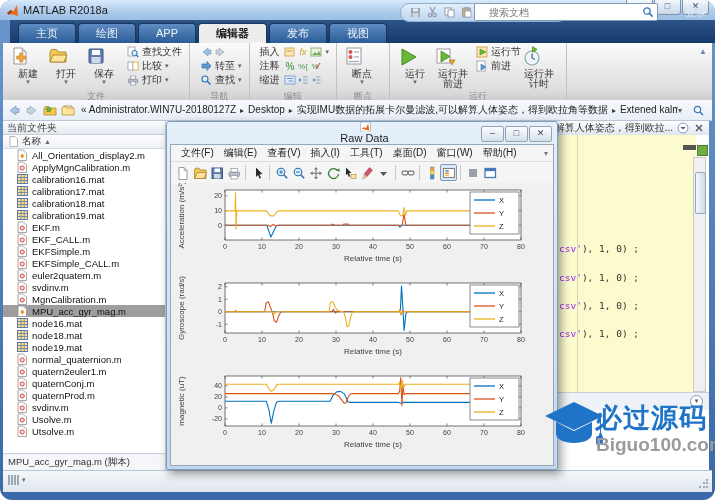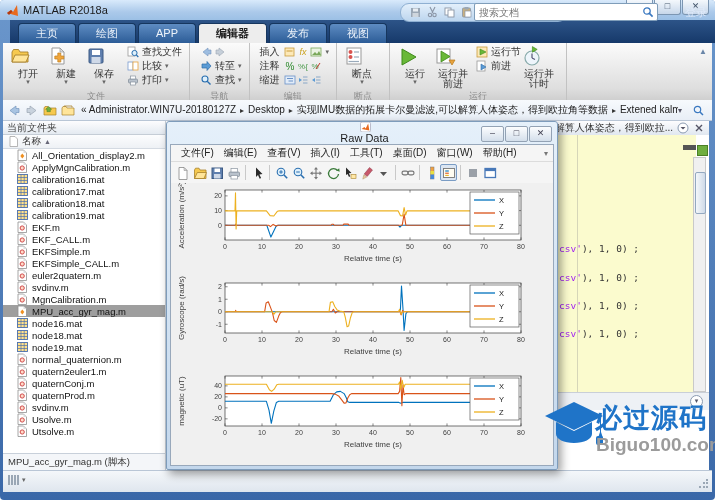--- a/index.html
+++ b/index.html
@@ -1,17 +1,17 @@
 <!DOCTYPE html>
 <html><head>
 <meta charset="utf-8">
 <style>
   html,body{margin:0;padding:0;}
   #root{position:relative;width:715px;height:500px;font-family:"Liberation Sans","DejaVu Sans",sans-serif;
-    background:linear-gradient(#6b97cc,#3a68a8);border-radius:4px;overflow:hidden;
+    background:linear-gradient(#6b97cc,#3a68a8);border-radius:12px;overflow:hidden;
     -webkit-font-smoothing:antialiased;}
   
   #titlebar{position:absolute;left:0;top:0;width:715px;height:20px;
     background:linear-gradient(#d9eafb,#abc9ea 60%,#9cc0e5);display:flex;align-items:center;}
   #titlebar .ttl{font-size:11px;color:#1c1c1c;margin-left:4px;}
   #mat-ic{width:13px;height:13px;margin-left:6px;}
   #winbtns{position:absolute;right:6px;top:0;display:flex;}
   .wbtn{width:25px;height:14px;margin-left:1px;border:1px solid #7c96b2;border-top:none;
     border-radius:0 0 3px 3px;background:linear-gradient(#f4f8fc,#c7d7ea);
     font-size:9px;line-height:13px;text-align:center;color:#44566b;}
@@ -20,21 +20,21 @@
     background:linear-gradient(#2d5488,#16396a);display:flex;align-items:flex-end;}
   .rtab{height:19px;line-height:19px;padding:0 17px;margin-right:2px;font-size:11px;color:#eef4fb;
     background:linear-gradient(#5e8cc2,#2c5c97);border:1px solid #16365e;border-bottom:none;
     border-radius:4px 4px 0 0;}
   .rtab.active{background:#ededed;color:#222;font-weight:bold;}
   #quickbar{position:absolute;left:400px;top:3px;height:17px;display:flex;align-items:center;
     background:linear-gradient(#e3effb,#bdd6ee);border:1px solid #8fb0d2;border-radius:9px;padding:0 6px;}
   .qic{width:13px;height:13px;margin:0 2px;}
   #searchbox{position:absolute;left:474px;top:3px;width:182px;height:16px;background:#fff;
     border:1px solid #7f9db9;border-radius:2px;display:flex;align-items:center;}
-  #searchbox input{flex:1;border:none;outline:none;font-size:10px;color:#444;padding:0 4px;
+  #searchbox input{flex:1;border:none;outline:none;font-size:10px;color:#444;padding:0 14px;
     font-family:inherit;background:transparent;}
   #signin{position:absolute;right:8px;top:5px;font-size:11px;color:#dfeafa;}
   
   #ribbon{position:absolute;left:3px;top:43px;width:709px;height:57px;
     background:linear-gradient(#fbfbfb,#dedede 80%,#cfcfcf);border-bottom:1px solid #b5b5b5;
     display:flex;}
   .rgroup{position:relative;border-right:1px solid #c2c2c2;padding:2px 7px 0 7px;}
   .rbody{display:flex;align-items:flex-start;height:44px;}
   .rlabel{text-align:center;color:#8b8b8b;font-size:9px;margin-top:1px;}
   .bigbtn{width:36px;text-align:center;font-size:10px;color:#333;margin-right:2px;line-height:10px;}
@@ -206,36 +206,36 @@
     </svg>
   </div>
   <span id="signin">登录</span>
 
   <div id="ribbon">
     <div class="rgroup">
       <div class="rbody">
         <div class="bigbtn">
           <span class="bicon">
             <svg width="20" height="20" viewBox="0 0 20 20">
-                <path d="M2 6l1.5-2.5h5L10 6h8v10H2z" fill="#f6c94f" stroke="#a8812c" stroke-width=".9"></path>
-                <path d="M2 16l3-7h14l-3 7z" fill="#ffe59a" stroke="#a8812c" stroke-width=".9"></path>
+                <path d="M4 2h8l4 4v12H4z" fill="#fff" stroke="#999" stroke-width="1"></path>
+                <path d="M12 2l4 4h-4z" fill="#ddd" stroke="#999" stroke-width=".7"></path>
+                <path d="M8.8 9h3v3h3v3h-3v3h-3v-3h-3v-3h3z" transform="translate(1,-2)" fill="#f0a63c" stroke="#c07f1f" stroke-width=".7"></path>
               </svg>
           </span>
-          <span class="blabel">打开</span>
+          <span class="blabel">新建</span>
           <span class="bdd">▾</span>
         </div>
         <div class="bigbtn">
           <span class="bicon">
             <svg width="20" height="20" viewBox="0 0 20 20">
-                <path d="M4 2h8l4 4v12H4z" fill="#fff" stroke="#999" stroke-width="1"></path>
-                <path d="M12 2l4 4h-4z" fill="#ddd" stroke="#999" stroke-width=".7"></path>
-                <path d="M8.8 9h3v3h3v3h-3v3h-3v-3h-3v-3h3z" transform="translate(1,-2)" fill="#f0a63c" stroke="#c07f1f" stroke-width=".7"></path>
+                <path d="M2 6l1.5-2.5h5L10 6h8v10H2z" fill="#f6c94f" stroke="#a8812c" stroke-width=".9"></path>
+                <path d="M2 16l3-7h14l-3 7z" fill="#ffe59a" stroke="#a8812c" stroke-width=".9"></path>
               </svg>
           </span>
-          <span class="blabel">新建</span>
+          <span class="blabel">打开</span>
           <span class="bdd">▾</span>
         </div>
         <div class="bigbtn">
           <span class="bicon">
             <svg width="20" height="20" viewBox="0 0 20 20">
                 <rect x="3" y="3" width="14" height="14" rx="1" fill="#5f7fae" stroke="#3c5a84"></rect>
                 <rect x="6" y="4" width="8" height="5" fill="#fff"></rect>
                 <rect x="5.5" y="11" width="9" height="6" fill="#cfd9e8"></rect>
               </svg>
           </span>

